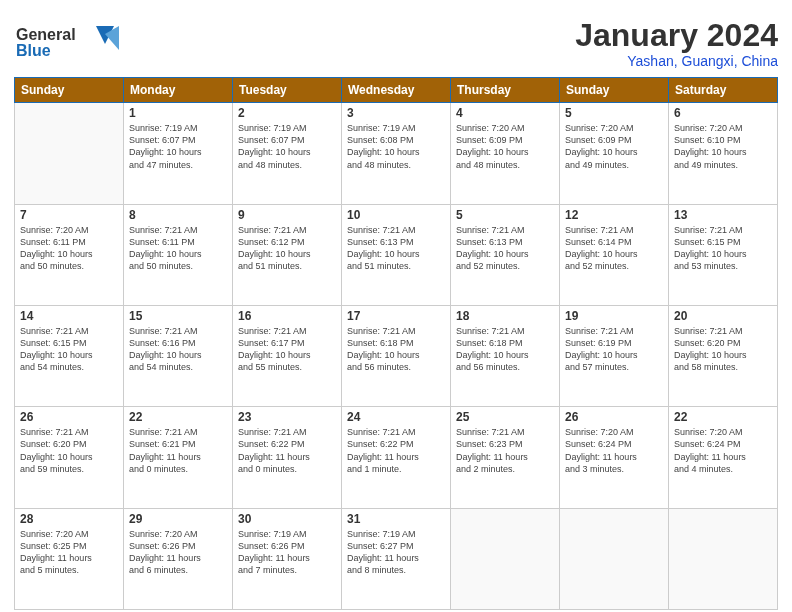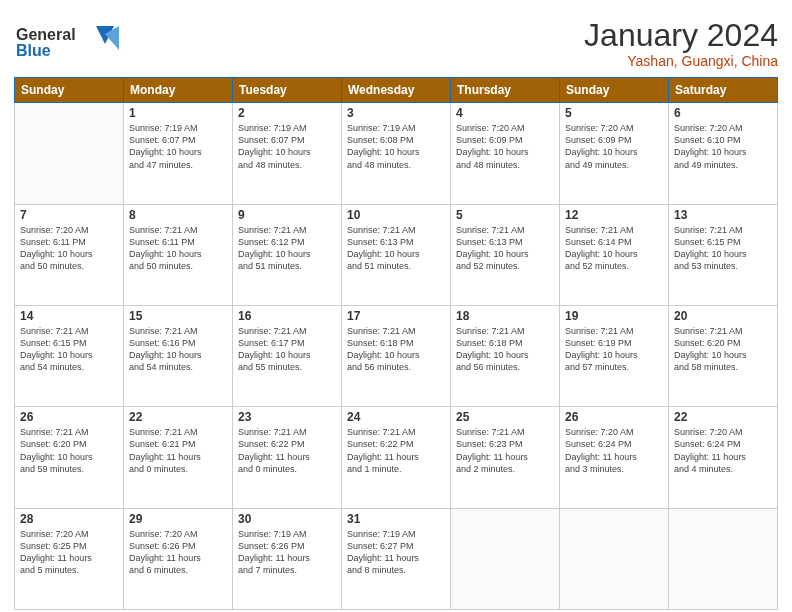--- a/index.html
+++ b/index.html
@@ -27,27 +27,27 @@
     .logo {
       display: flex;
       align-items: center;
       margin-top: 4px;
     }
     .title-block {
       text-align: right;
     }
     .month-title {
       font-size: 32px;
-      font-weight: normal;
+      font-weight: bold;
       color: #333;
       line-height: 1.1;
     }
     .location {
       font-size: 14px;
-      color: #c2410c;
+      color: #1d4ed8;
     }
     .calendar {
       flex: 1;
       border: 1px solid #ccc;
       border-collapse: collapse;
       width: 100%;
       table-layout: fixed;
     }
     .calendar th {
       background: #a16207;

